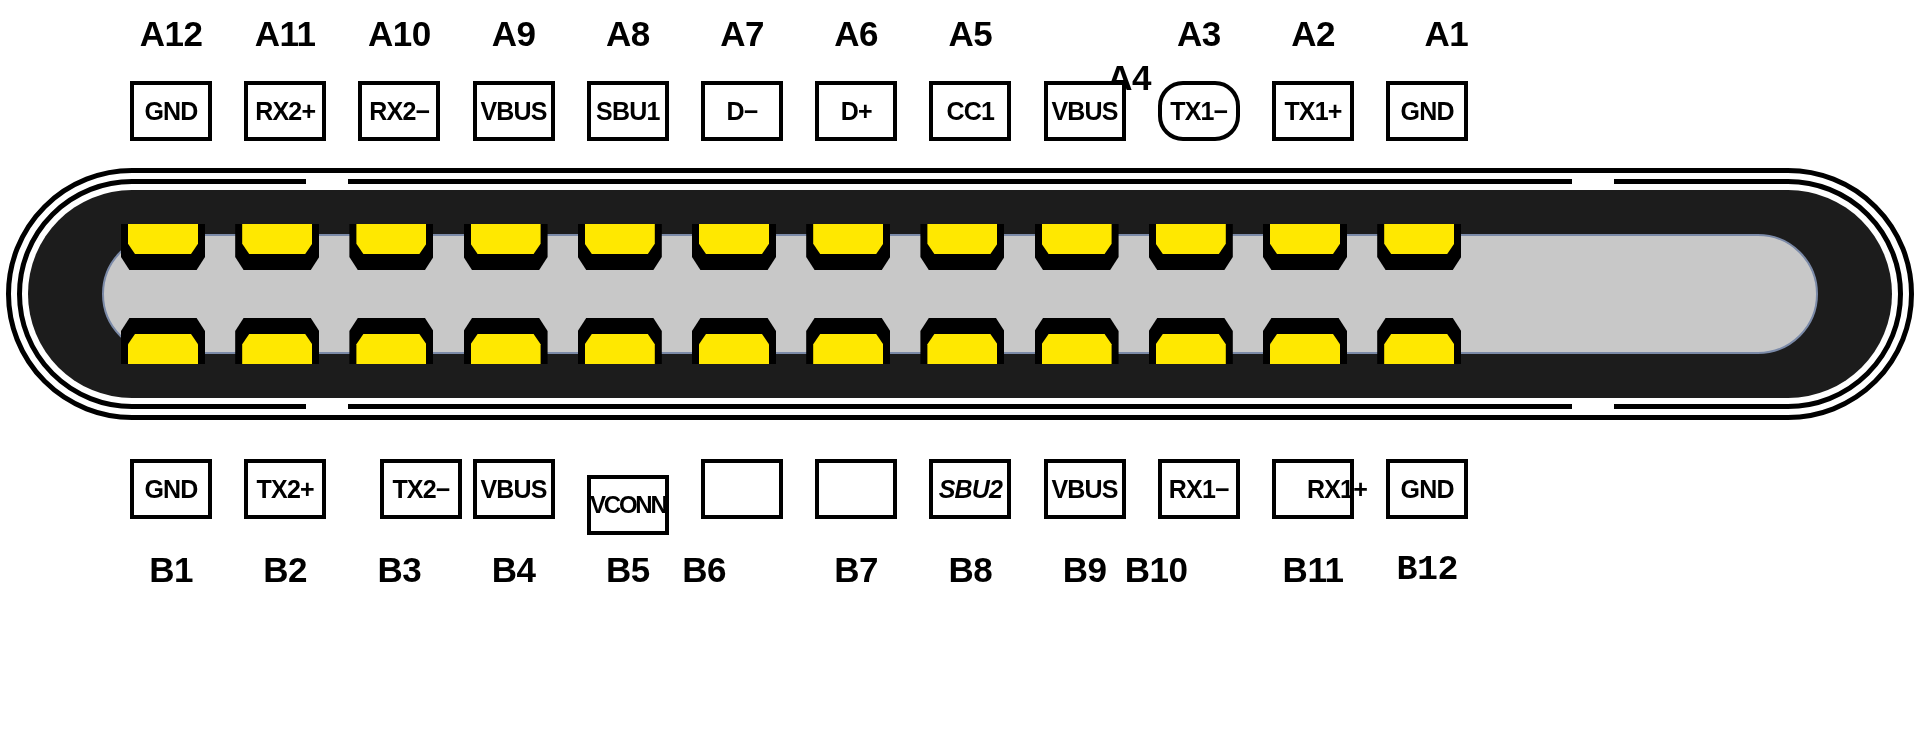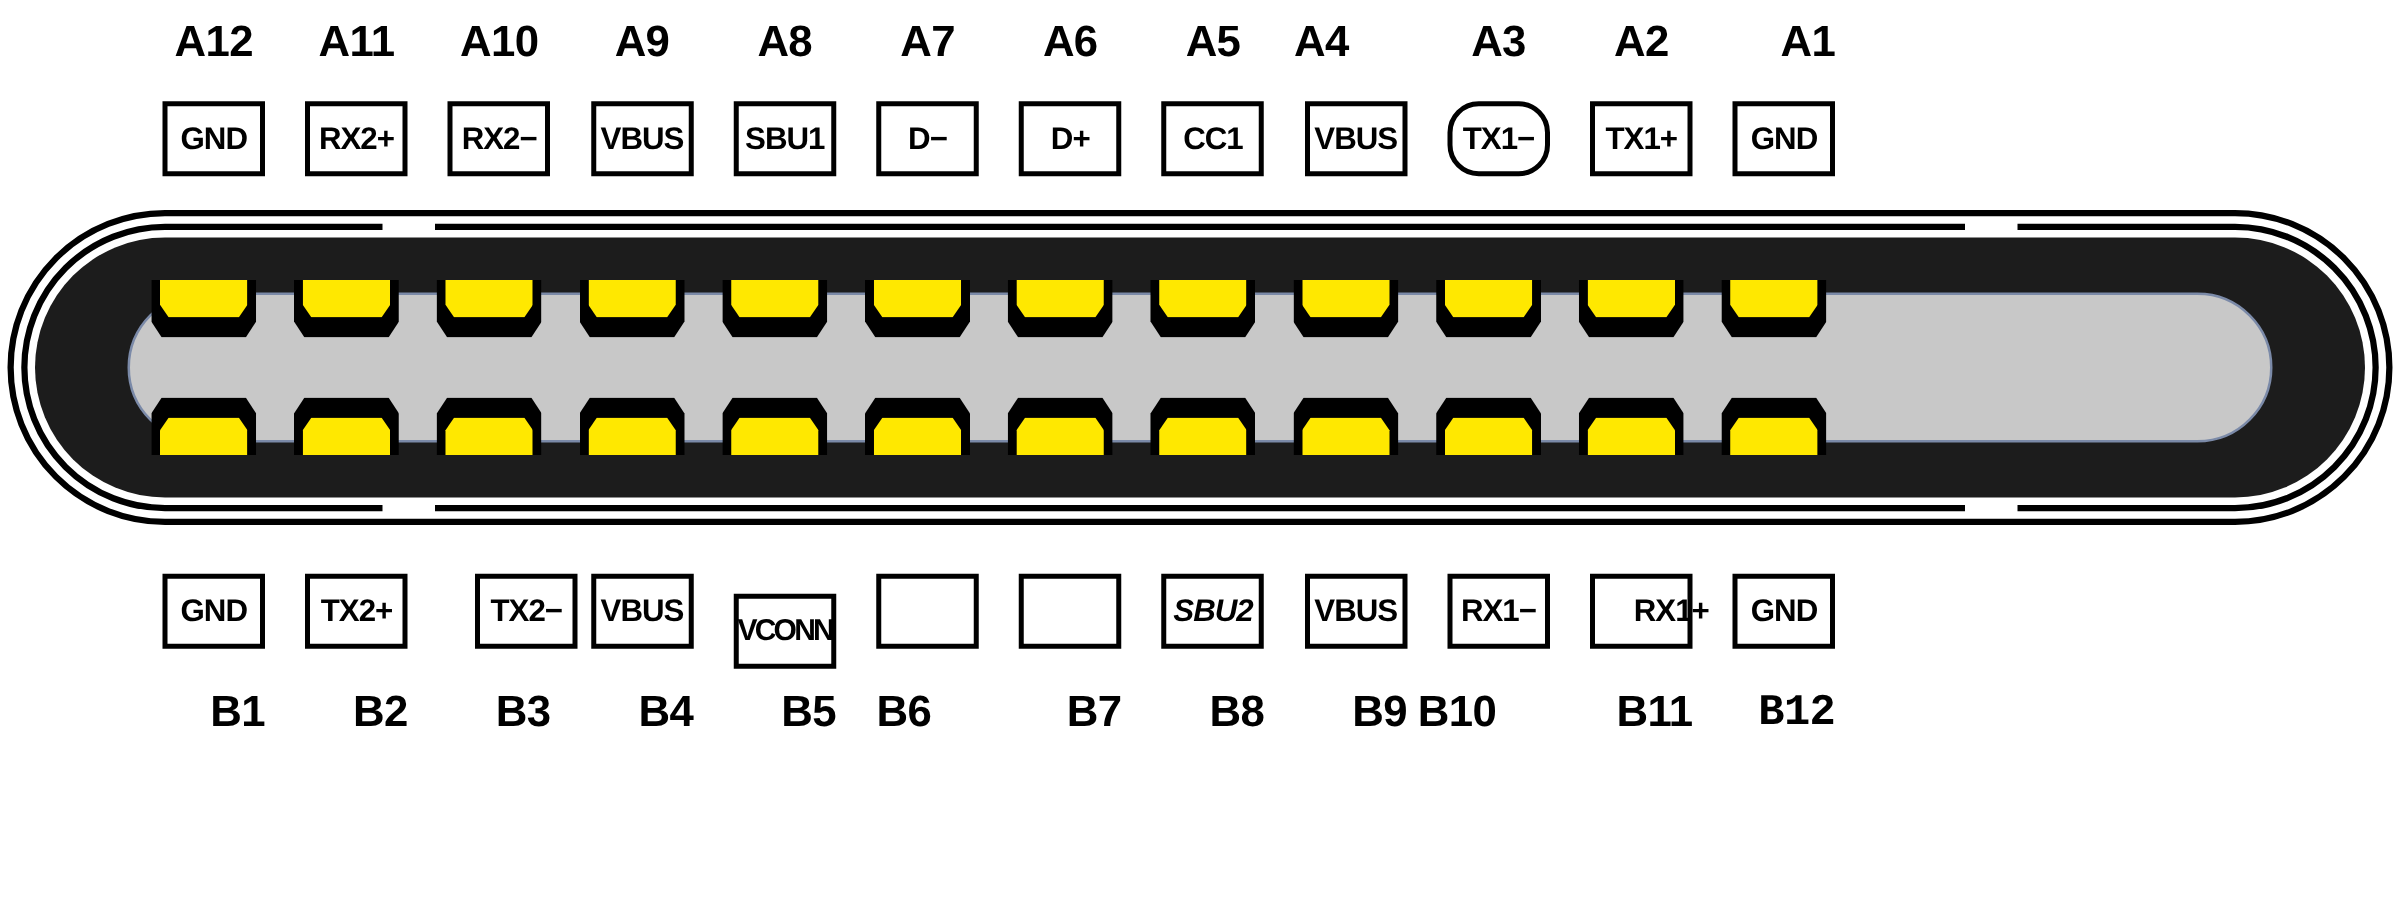--- a/index.html
+++ b/index.html
@@ -28,21 +28,21 @@
     width: 82px;
     text-align: center;
     font-size: 35px;
     font-weight: bold;
     color: #000000;
     line-height: 40px;
     letter-spacing: -0.5px;
     white-space: nowrap;
   }
   .pin-num.top  { top: 14px; }
-  .pin-num.bot  { top: 550px; text-align: right; }
+  .pin-num.bot  { top: 550px; }
 
   
   .sig-box {
     position: absolute;
     width: 82px;
     height: 60px;
     box-sizing: border-box;
     border: 4px solid #000000;
     background: #ffffff;
     display: flex;
@@ -156,21 +156,21 @@
 
   <div id="a-numbers">
       <div class="pin-num top" style="left: 130px;">A12</div>
       <div class="pin-num top" style="left: 244.2px;">A11</div>
       <div class="pin-num top" style="left: 358.4px;">A10</div>
       <div class="pin-num top" style="left: 472.6px;">A9</div>
       <div class="pin-num top" style="left: 586.8px;">A8</div>
       <div class="pin-num top" style="left: 701px;">A7</div>
       <div class="pin-num top" style="left: 815.2px;">A6</div>
       <div class="pin-num top" style="left: 929.4px;">A5</div>
-      <div class="pin-num top" style="left: 1016px;">A4</div>
+      <div class="pin-num top" style="left: 1088px; margin-top: 44px;">A4</div>
       <div class="pin-num top" style="left: 1157.8px;">A3</div>
       <div class="pin-num top" style="left: 1272px;">A2</div>
       <div class="pin-num top" style="left: 1386.2px; text-align: right;">A1</div>
     </div>
 
   <div id="a-boxes">
       <div class="sig-box top" style="left: 130px;">GND</div>
       <div class="sig-box top" style="left: 244.2px;">RX2+</div>
       <div class="sig-box top" style="left: 358.4px;">RX2−</div>
       <div class="sig-box top" style="left: 472.6px;">VBUS</div>

